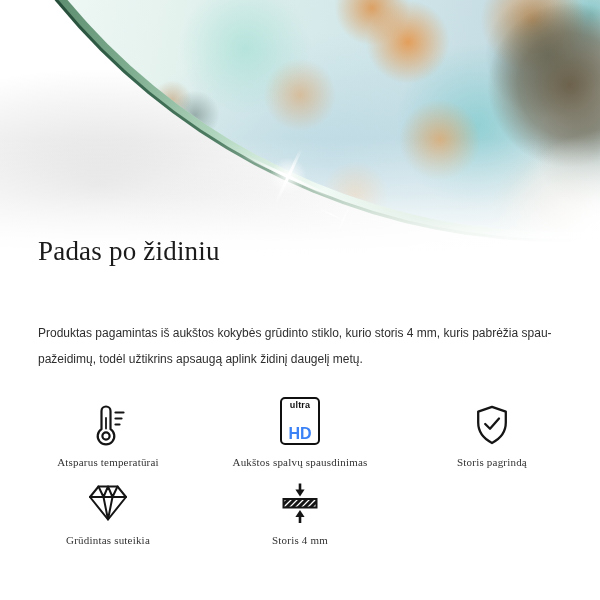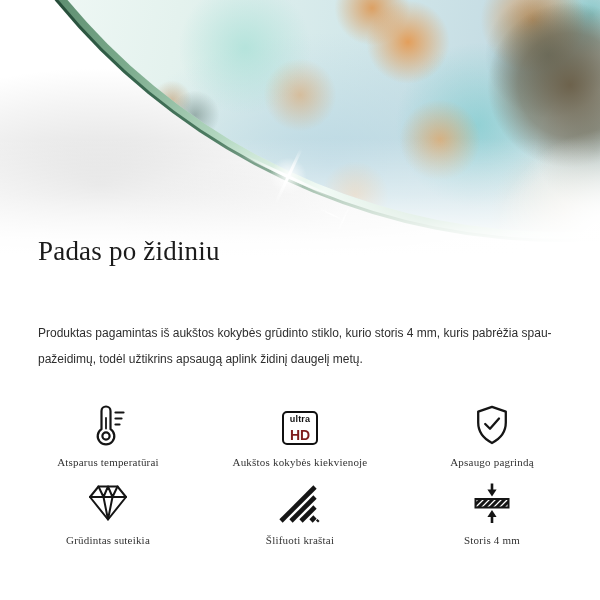--- a/index.html
+++ b/index.html
@@ -61,21 +61,21 @@
   
   .features{position:absolute;top:400px;left:12px;width:576px;
     display:grid;grid-template-columns:repeat(3,1fr);row-gap:10px;}
   .feature{display:flex;flex-direction:column;align-items:center;}
   .icon-slot{height:48px;display:flex;align-items:flex-end;justify-content:center;}
   .feature .label{margin-top:8px;font-size:11px;color:#333;letter-spacing:.2px;text-align:center;font-family:Liberation Serif, serif;}
   .icon-svg{display:block;}
   .hd-box{border:2.6px solid #101010;border-radius:5px;padding:2px 6px 1px 6px;
     text-align:center;line-height:1;margin-bottom:3px;}
   .hd-top{display:block;font-size:9px;font-weight:700;letter-spacing:.2px;color:#101010;}
-  .hd-bottom{display:block;font-size:14px;font-weight:700;color:#7f1d1d;margin-top:4px;}
+  .hd-bottom{display:block;font-size:16px;font-weight:700;color:#3b82f6;margin-top:16px;}
 </style>
 </head>
 <body>
 
 <div class="page">
 
   <div class="hero">
     <div class="bg-shadow"></div>
     <div class="edge-outline"></div>
     <div class="edge-bevel"></div>
@@ -119,57 +119,45 @@
         <div class="label">Atsparus temperatūrai</div>
       </div>
 
       <div class="feature">
         <div class="icon-slot">
           <div class="hd-box">
             <span class="hd-top">ultra</span>
             <span class="hd-bottom">HD</span>
           </div>
         </div>
-        <div class="label">Aukštos kokybės kiekvienoje</div>
+        <div class="label">Aukštos spalvų spausdinimas</div>
       </div>
 
       <div class="feature">
         <div class="icon-slot">
           <svg class="icon-svg" width="46" height="46" viewBox="0 0 46 46" fill="none" stroke="#151515" stroke-width="2.3" stroke-linecap="round" stroke-linejoin="round">
             <path d="M23,4.8 L36.8,9.6 V20.6 C36.8,30.2 31.2,36.8 23,41 C14.8,36.8 9.2,30.2 9.2,20.6 V9.6 Z"></path>
             <polyline points="16.2,22 21,26.8 30,16.5"></polyline>
           </svg>
         </div>
-        <div class="label">Apsaugo pagrindą</div>
+        <div class="label">Storis pagrindą</div>
       </div>
 
       <div class="feature">
         <div class="icon-slot">
           <svg class="icon-svg" width="46" height="46" viewBox="0 0 46 46" fill="none" stroke="#151515" stroke-width="2" stroke-linecap="round" stroke-linejoin="round">
             <path d="M5,17 L13.5,6.5 H32.5 L41,17 L23,39.5 Z"></path>
             <line x1="5" y1="17" x2="41" y2="17"></line>
             <path d="M13.5,6.5 L18.5,17 L23,6.5 L27.5,17 L32.5,6.5"></path>
             <path d="M18.5,17 L23,39.5 L27.5,17"></path>
           </svg>
         </div>
         <div class="label">Grūdintas suteikia</div>
       </div>
 
-      <div class="feature">
-        <div class="icon-slot">
-          <svg class="icon-svg" width="46" height="46" viewBox="0 0 46 46" fill="none" stroke="#151515" stroke-width="4.6" stroke-linecap="butt">
-            <line x1="4" y1="41" x2="38" y2="7"></line>
-            <line x1="14" y1="41" x2="38" y2="17"></line>
-            <line x1="24" y1="41" x2="38" y2="27"></line>
-            <line x1="34" y1="41" x2="38" y2="37"></line>
-            <line x1="40" y1="41.5" x2="41.5" y2="40" stroke-width="3"></line>
-          </svg>
-        </div>
-        <div class="label">Šlifuoti kraštai</div>
-      </div>
 
       <div class="feature">
         <div class="icon-slot">
           <svg class="icon-svg" width="46" height="46" viewBox="0 0 46 46" fill="none">
             <defs>
                 <clipPath id="barclip">
                   <rect x="7" y="19.5" width="32" height="7.5"></rect>
                 </clipPath>
               </defs>
             <g clip-path="url(#barclip)" stroke="#151515" stroke-width="3">

